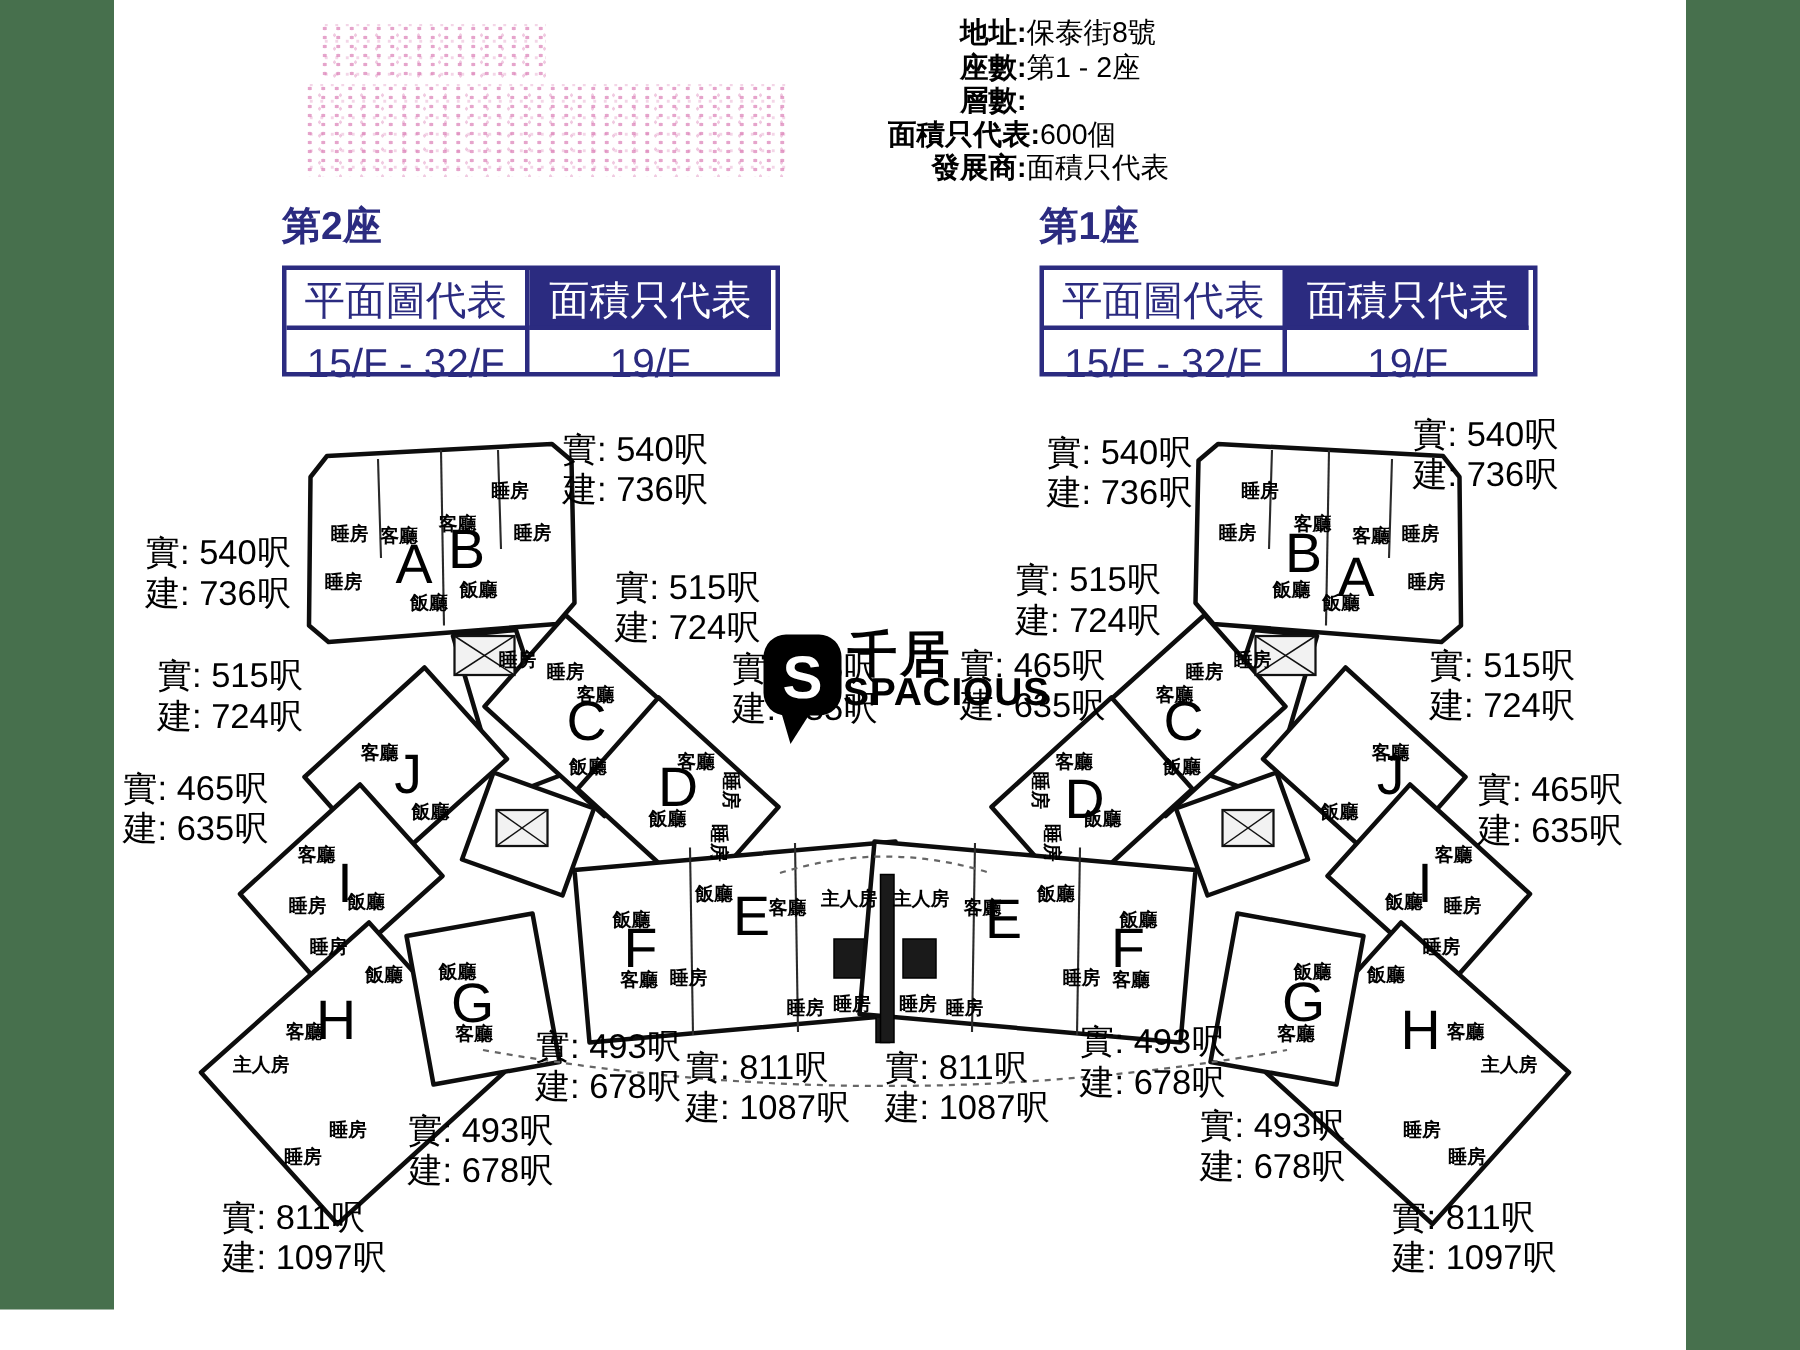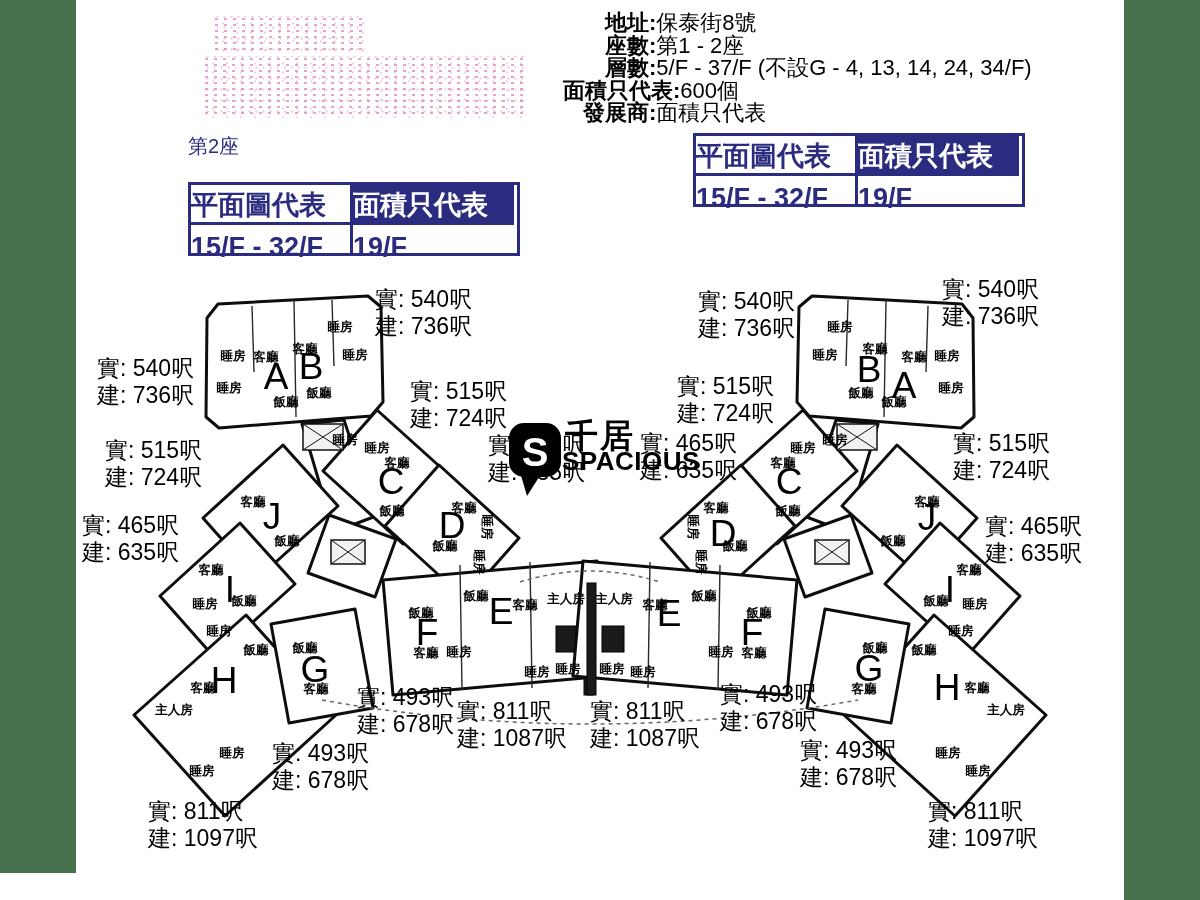--- a/index.html
+++ b/index.html
@@ -14,31 +14,31 @@
     background-image:
       radial-gradient(circle, rgba(216,116,176,.65) 1.2px, transparent 1.4px),
       radial-gradient(circle, rgba(216,116,176,.38) 1px, transparent 1.2px),
       radial-gradient(circle, rgba(216,116,176,.30) 1px, transparent 1.2px);
     background-size:9px 6px,14px 9px,7px 11px;
     background-position:0 0,4px 3px,2px 6px;}
   #ghost-line-1{left:212px;top:16px;width:152px;height:36px;}
   #ghost-line-2{left:202px;top:56px;width:322px;height:62px;}
 
   
-  #info{position:absolute;left:563px;top:12px;font-size:22px;line-height:22.5px;color:#000;}
+  #info{position:absolute;left:592px;top:12px;font-size:19px;line-height:22.5px;color:#000;}
   #info .row{display:flex;white-space:nowrap;}
   #info .lbl{display:inline-block;min-width:86px;text-align:right;font-weight:700;}
   #info .val{font-weight:400;}
 
   
   .ftable{position:absolute;width:332px;color:#2b2b80;}
-  .ftable .title{font-size:20px;font-weight:400;margin-bottom:22px;}
+  .ftable .title{font-size:26px;font-weight:700;margin-bottom:9px;}
   .ftable .grid{border:3px solid #2b2b80;width:326px;background:#fff;}
   .ftable .r{display:flex;}
-  .ftable .c{box-sizing:border-box;font-weight:700;font-size:27px;}
+  .ftable .c{box-sizing:border-box;text-align:center;font-weight:400;font-size:27px;}
   .ftable .c1{width:162px;border-right:3px solid #2b2b80;}
   .ftable .hd{height:40px;line-height:40px;border-bottom:3px solid #2b2b80;}
   .ftable .c2h{background:#2b2b80;color:#ffffff;width:161px;}
   .ftable .vl{height:28px;line-height:44px;}
   .ftable .c2v{width:161px;}
   #table-tower2{left:188px;top:133px;}
   #table-tower1{left:693px;top:133px;}
 
   
   #plan-svg{position:absolute;left:0;top:0;z-index:5;}
@@ -78,21 +78,20 @@
         <span class="val">保泰街8號</span>
       </div>
       <div class="row">
         <span class="lbl">座數</span>
         <span style="font-weight: 700;">:</span>
         <span class="val">第1 - 2座</span>
       </div>
       <div class="row">
         <span class="lbl">層數</span>
         <span style="font-weight: 700;">:</span>
-        <span class="val">5/F - 37/F (不設G - 4, 13, 14, 24, 34/F)</span>
       </div>
       <div class="row">
         <span class="lbl">面積只代表</span>
         <span style="font-weight: 700;">:</span>
         <span class="val">600個</span>
       </div>
       <div class="row">
         <span class="lbl">發展商</span>
         <span style="font-weight: 700;">:</span>
         <span class="val">面積只代表</span>
@@ -107,20 +106,21 @@
         <div class="c c2h hd">面積只代表</div>
       </div>
       <div class="r">
         <div class="c c1 vl">15/F - 32/F</div>
         <div class="c c2v vl">19/F</div>
       </div>
     </div>
   </div>
 
   <div class="ftable" id="table-tower1">
+    <div class="title">第1座</div>
     <div class="grid">
       <div class="r">
         <div class="c c1 hd">平面圖代表</div>
         <div class="c c2h hd">面積只代表</div>
       </div>
       <div class="r">
         <div class="c c1 vl">15/F - 32/F</div>
         <div class="c c2v vl">19/F</div>
       </div>
     </div>

